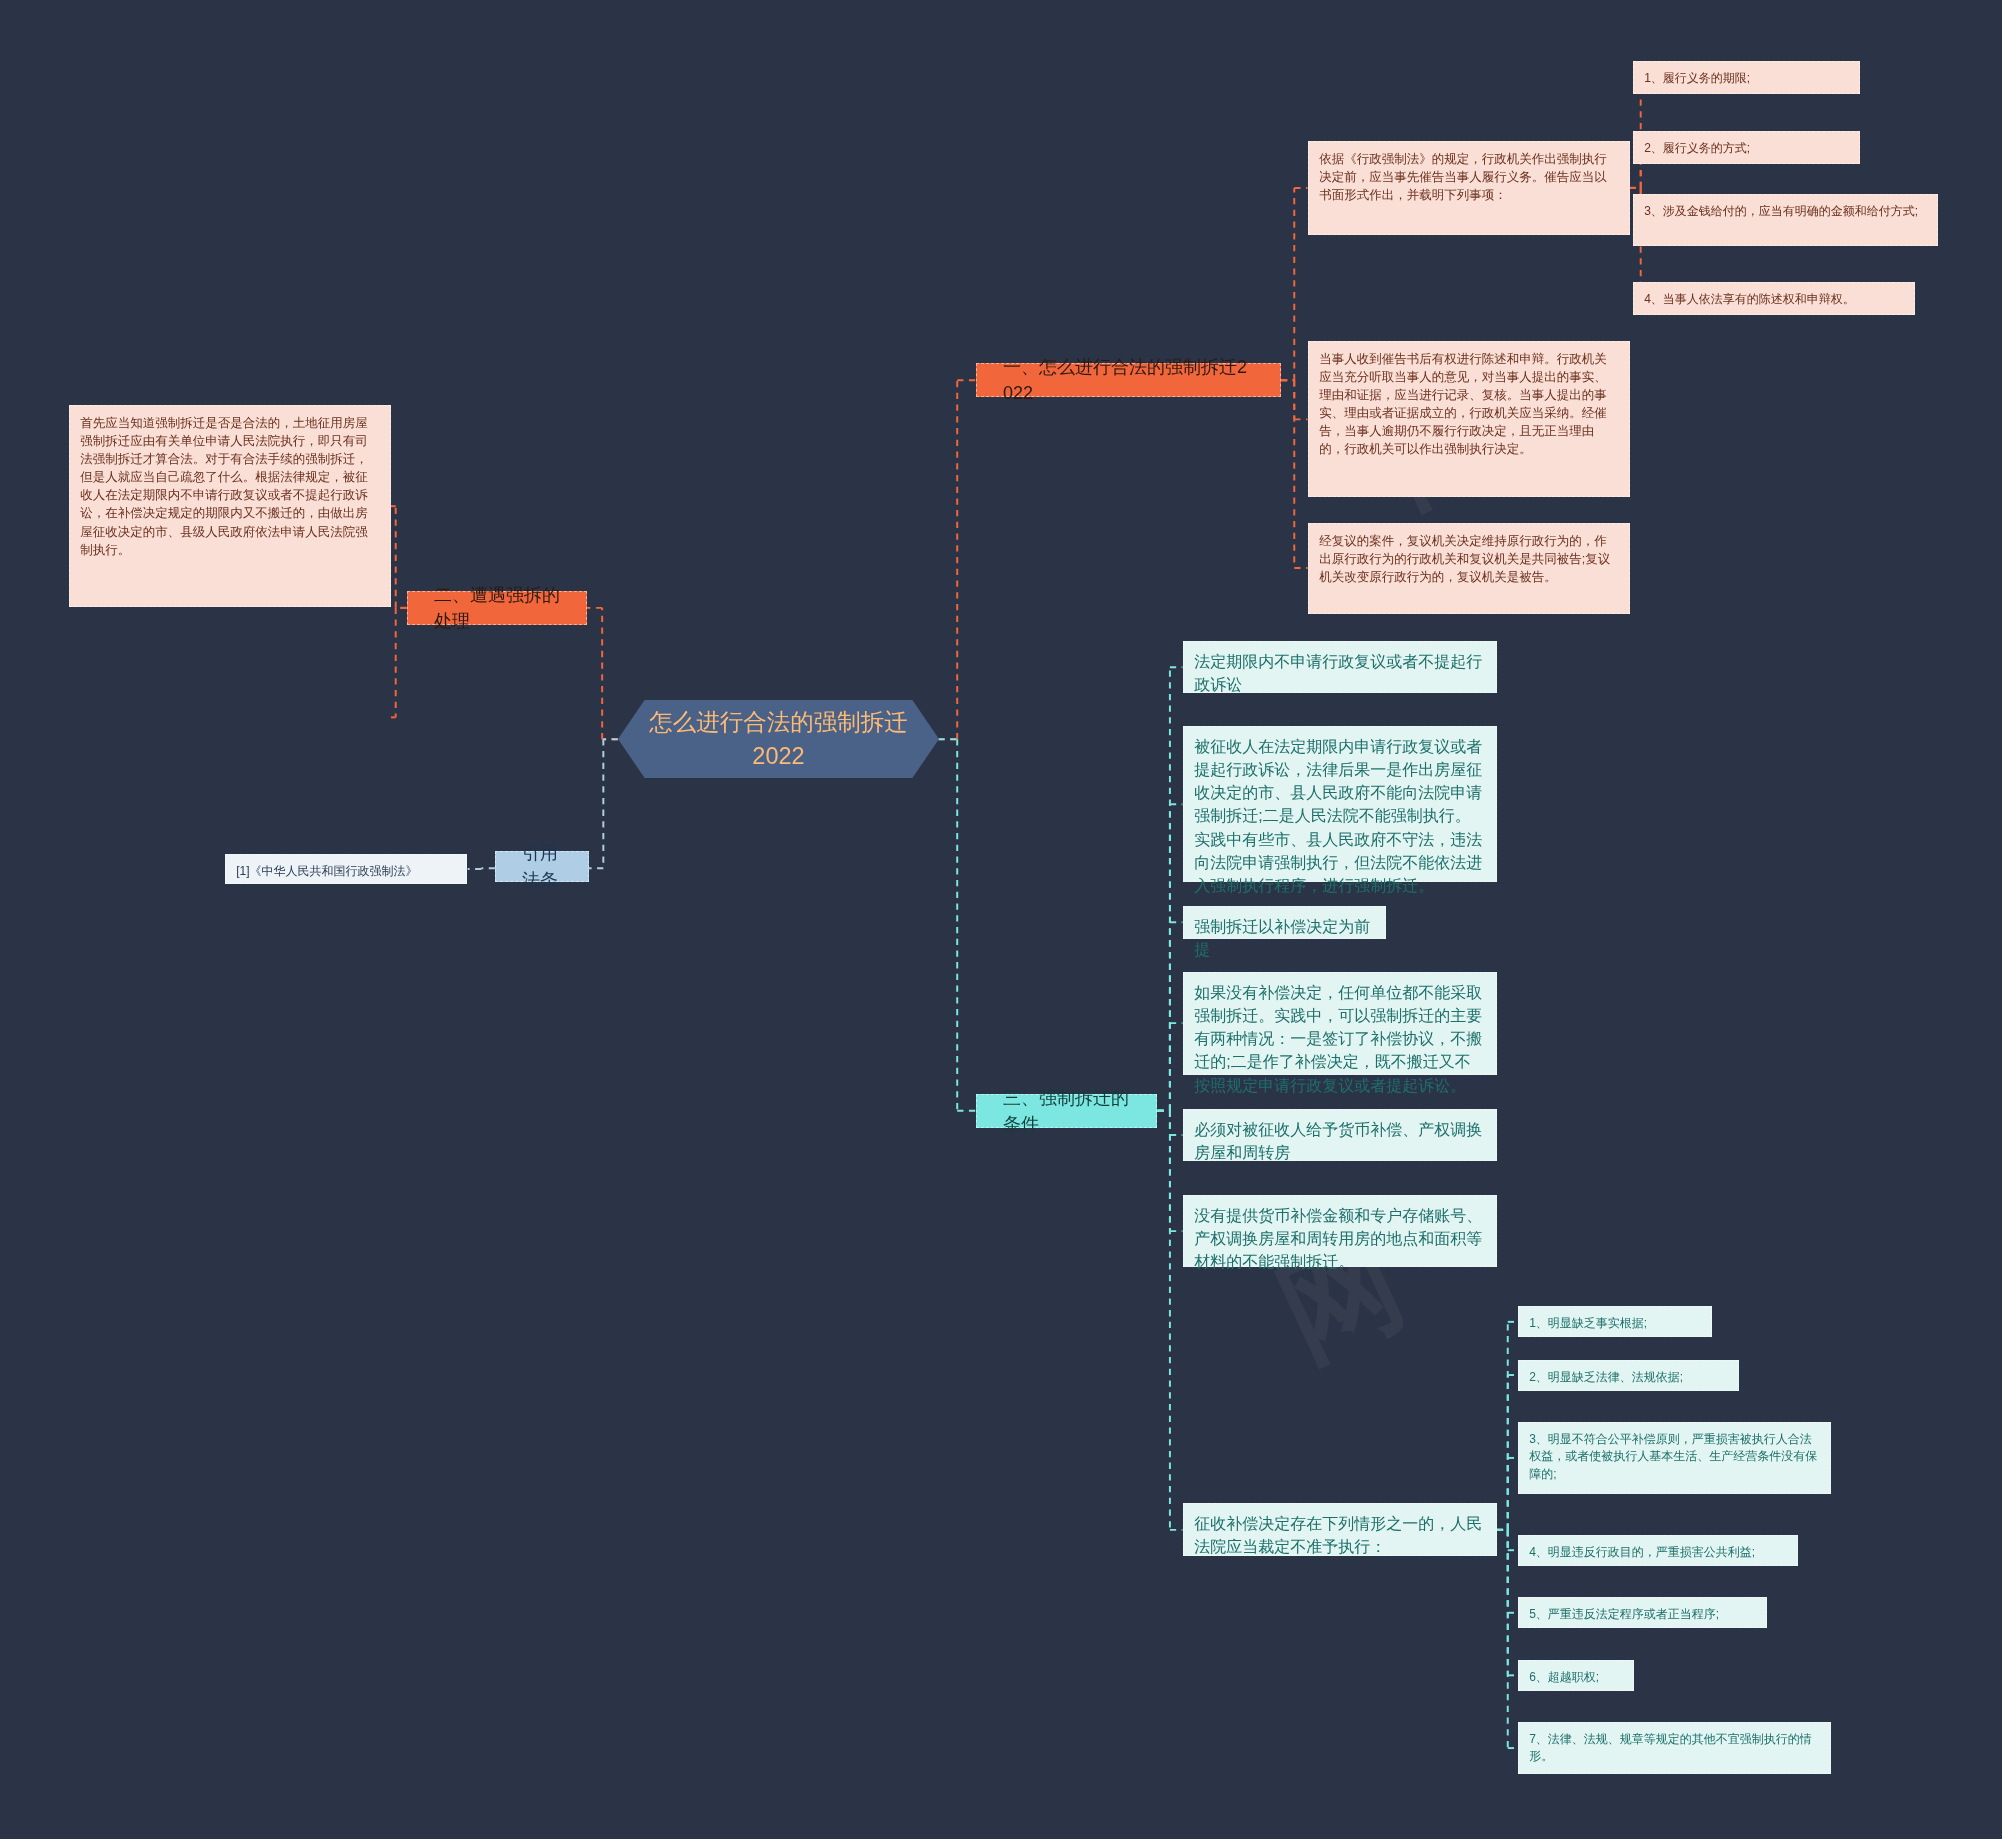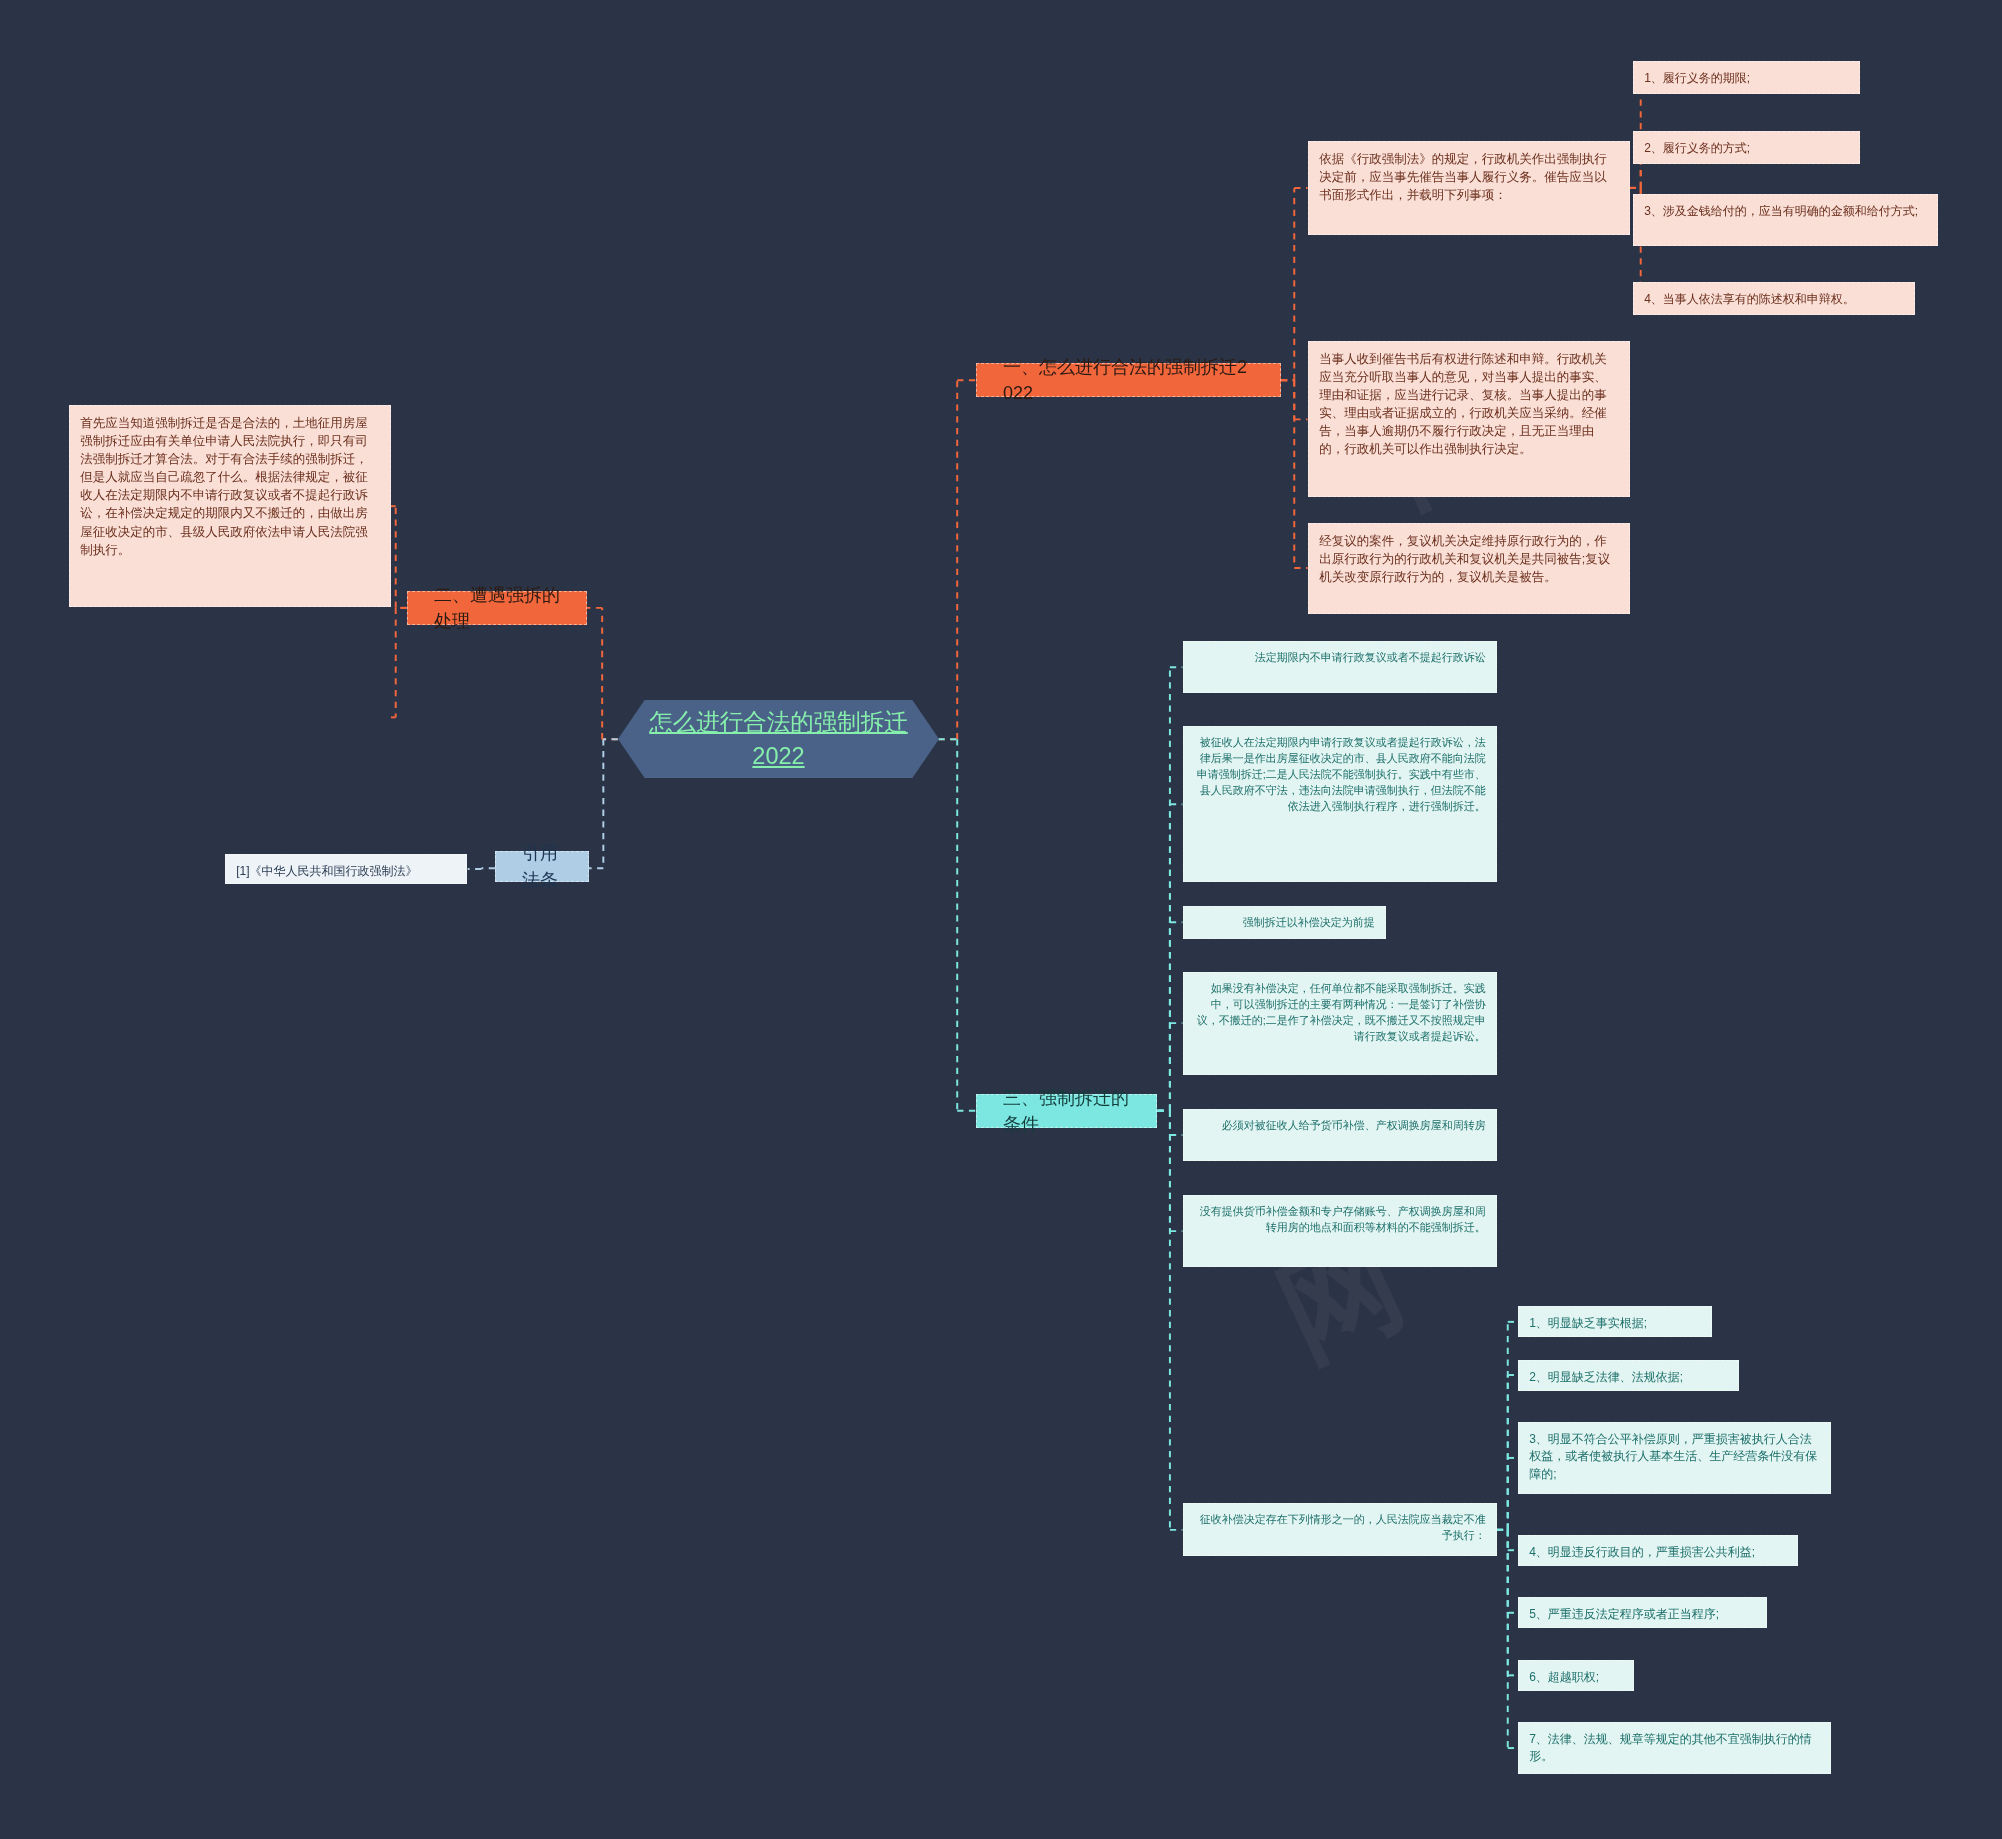--- a/index.html
+++ b/index.html
@@ -17,27 +17,26 @@
     position:absolute;
     box-sizing:border-box;
     line-height:1.45;
     white-space:pre-wrap;
     word-break:break-all;
   }
 
   
   .central{
     background:#4a6287;
-    color:#86efac;
+    color:#fdba74;
     font-size:23.5px;
     text-align:center;
     display:flex;align-items:center;justify-content:center;
     padding:11px 31px;
     clip-path:polygon(26.6px 0,calc(100% - 26.6px) 0,100% 50%,calc(100% - 26.6px) 100%,26.6px 100%,0 50%);
-    text-decoration:underline;
   }
 
   
   .chip{
     font-size:18px;
     padding:7px 26px;
     display:flex;align-items:center;
     border:1.6px dashed rgba(255,255,255,.55);
   }
   .chip-orange{background:#f2663c;color:#2b1a12;border-color:#f9b39c;}
@@ -48,21 +47,21 @@
   .leaf{
     font-size:12px;
     padding:7.8px 10.2px;
     border:1.2px dashed rgba(255,255,255,.45);
   }
   .leaf-pink{background:#fadfd6;color:#6b2f1d;}
   .leaf-cyan{background:#e2f5f2;color:#1d6f6a;}
   .leaf-white{background:#eef3f7;color:#2a3b52;}
 
   .leaf-pink.big{font-size:12.5px;}
-  .leaf-cyan.big{font-size:11px;text-align:right;}
+  .leaf-cyan.big{font-size:16px;}
 
   
   .wm{
     position:absolute;color:rgba(255,255,255,.045);
     font-size:117px;font-weight:bold;pointer-events:none;
     font-family:"Liberation Serif",serif;
   }
 </style>
 </head>
 <body>

